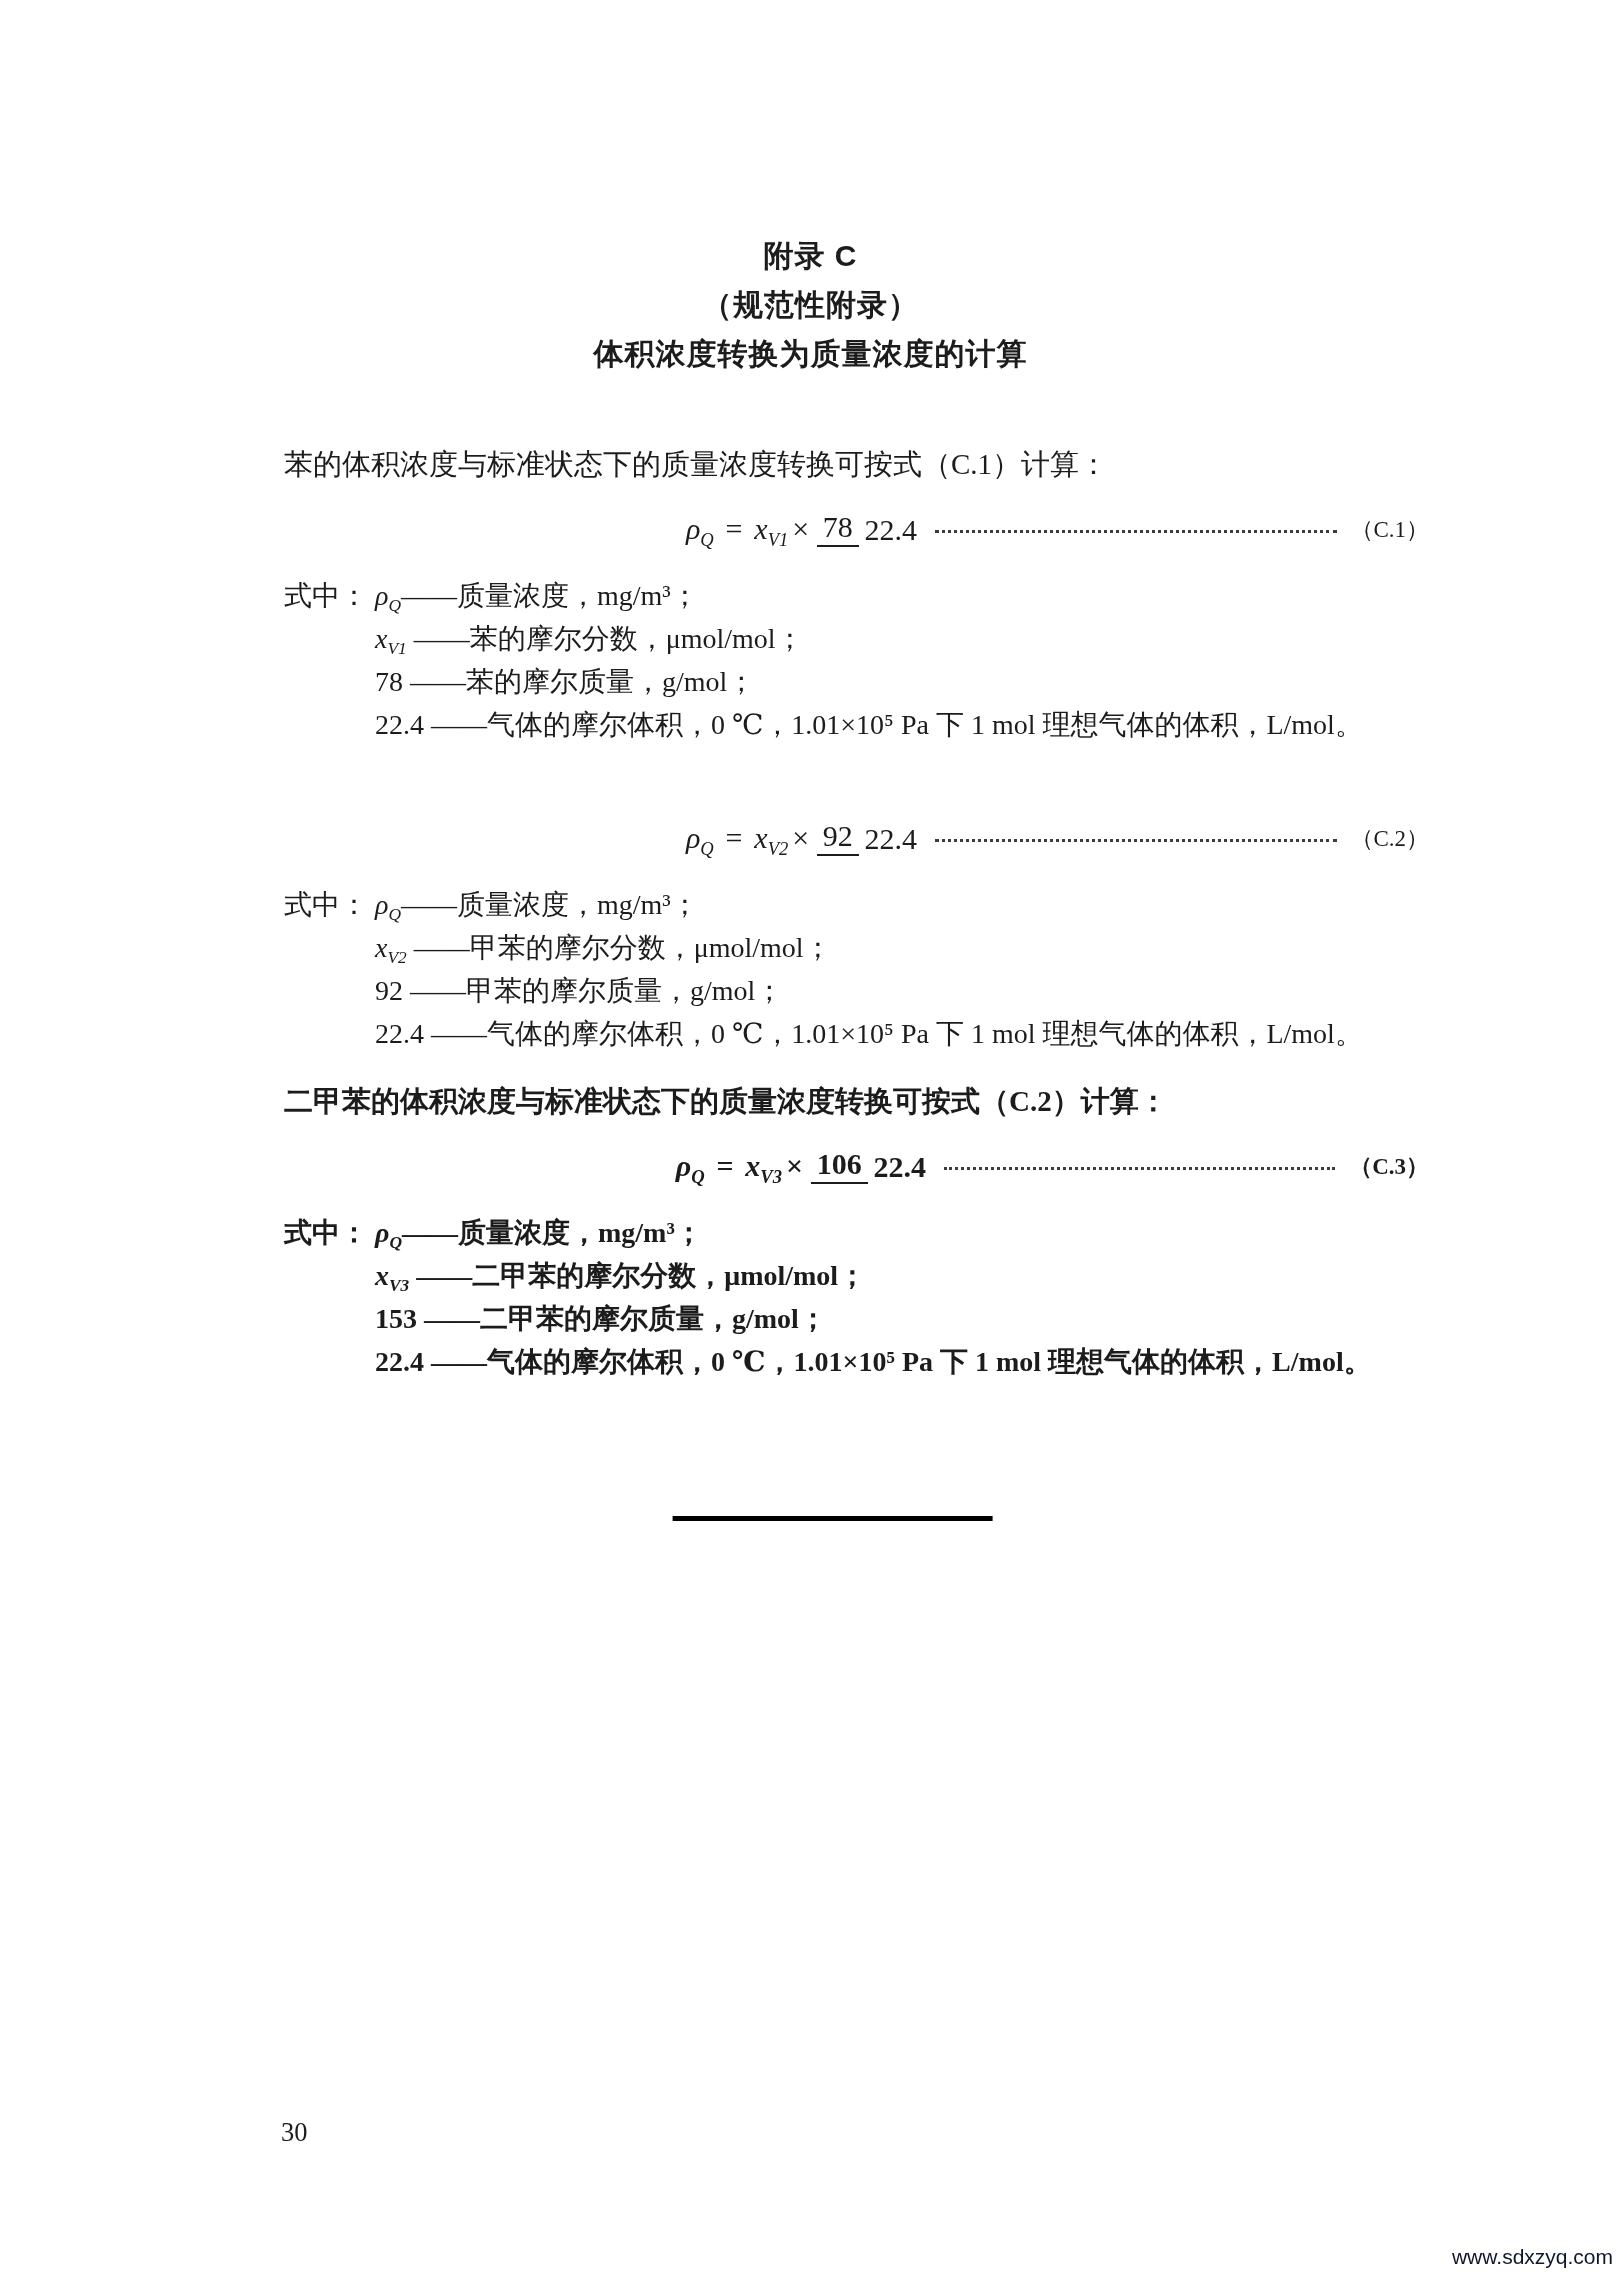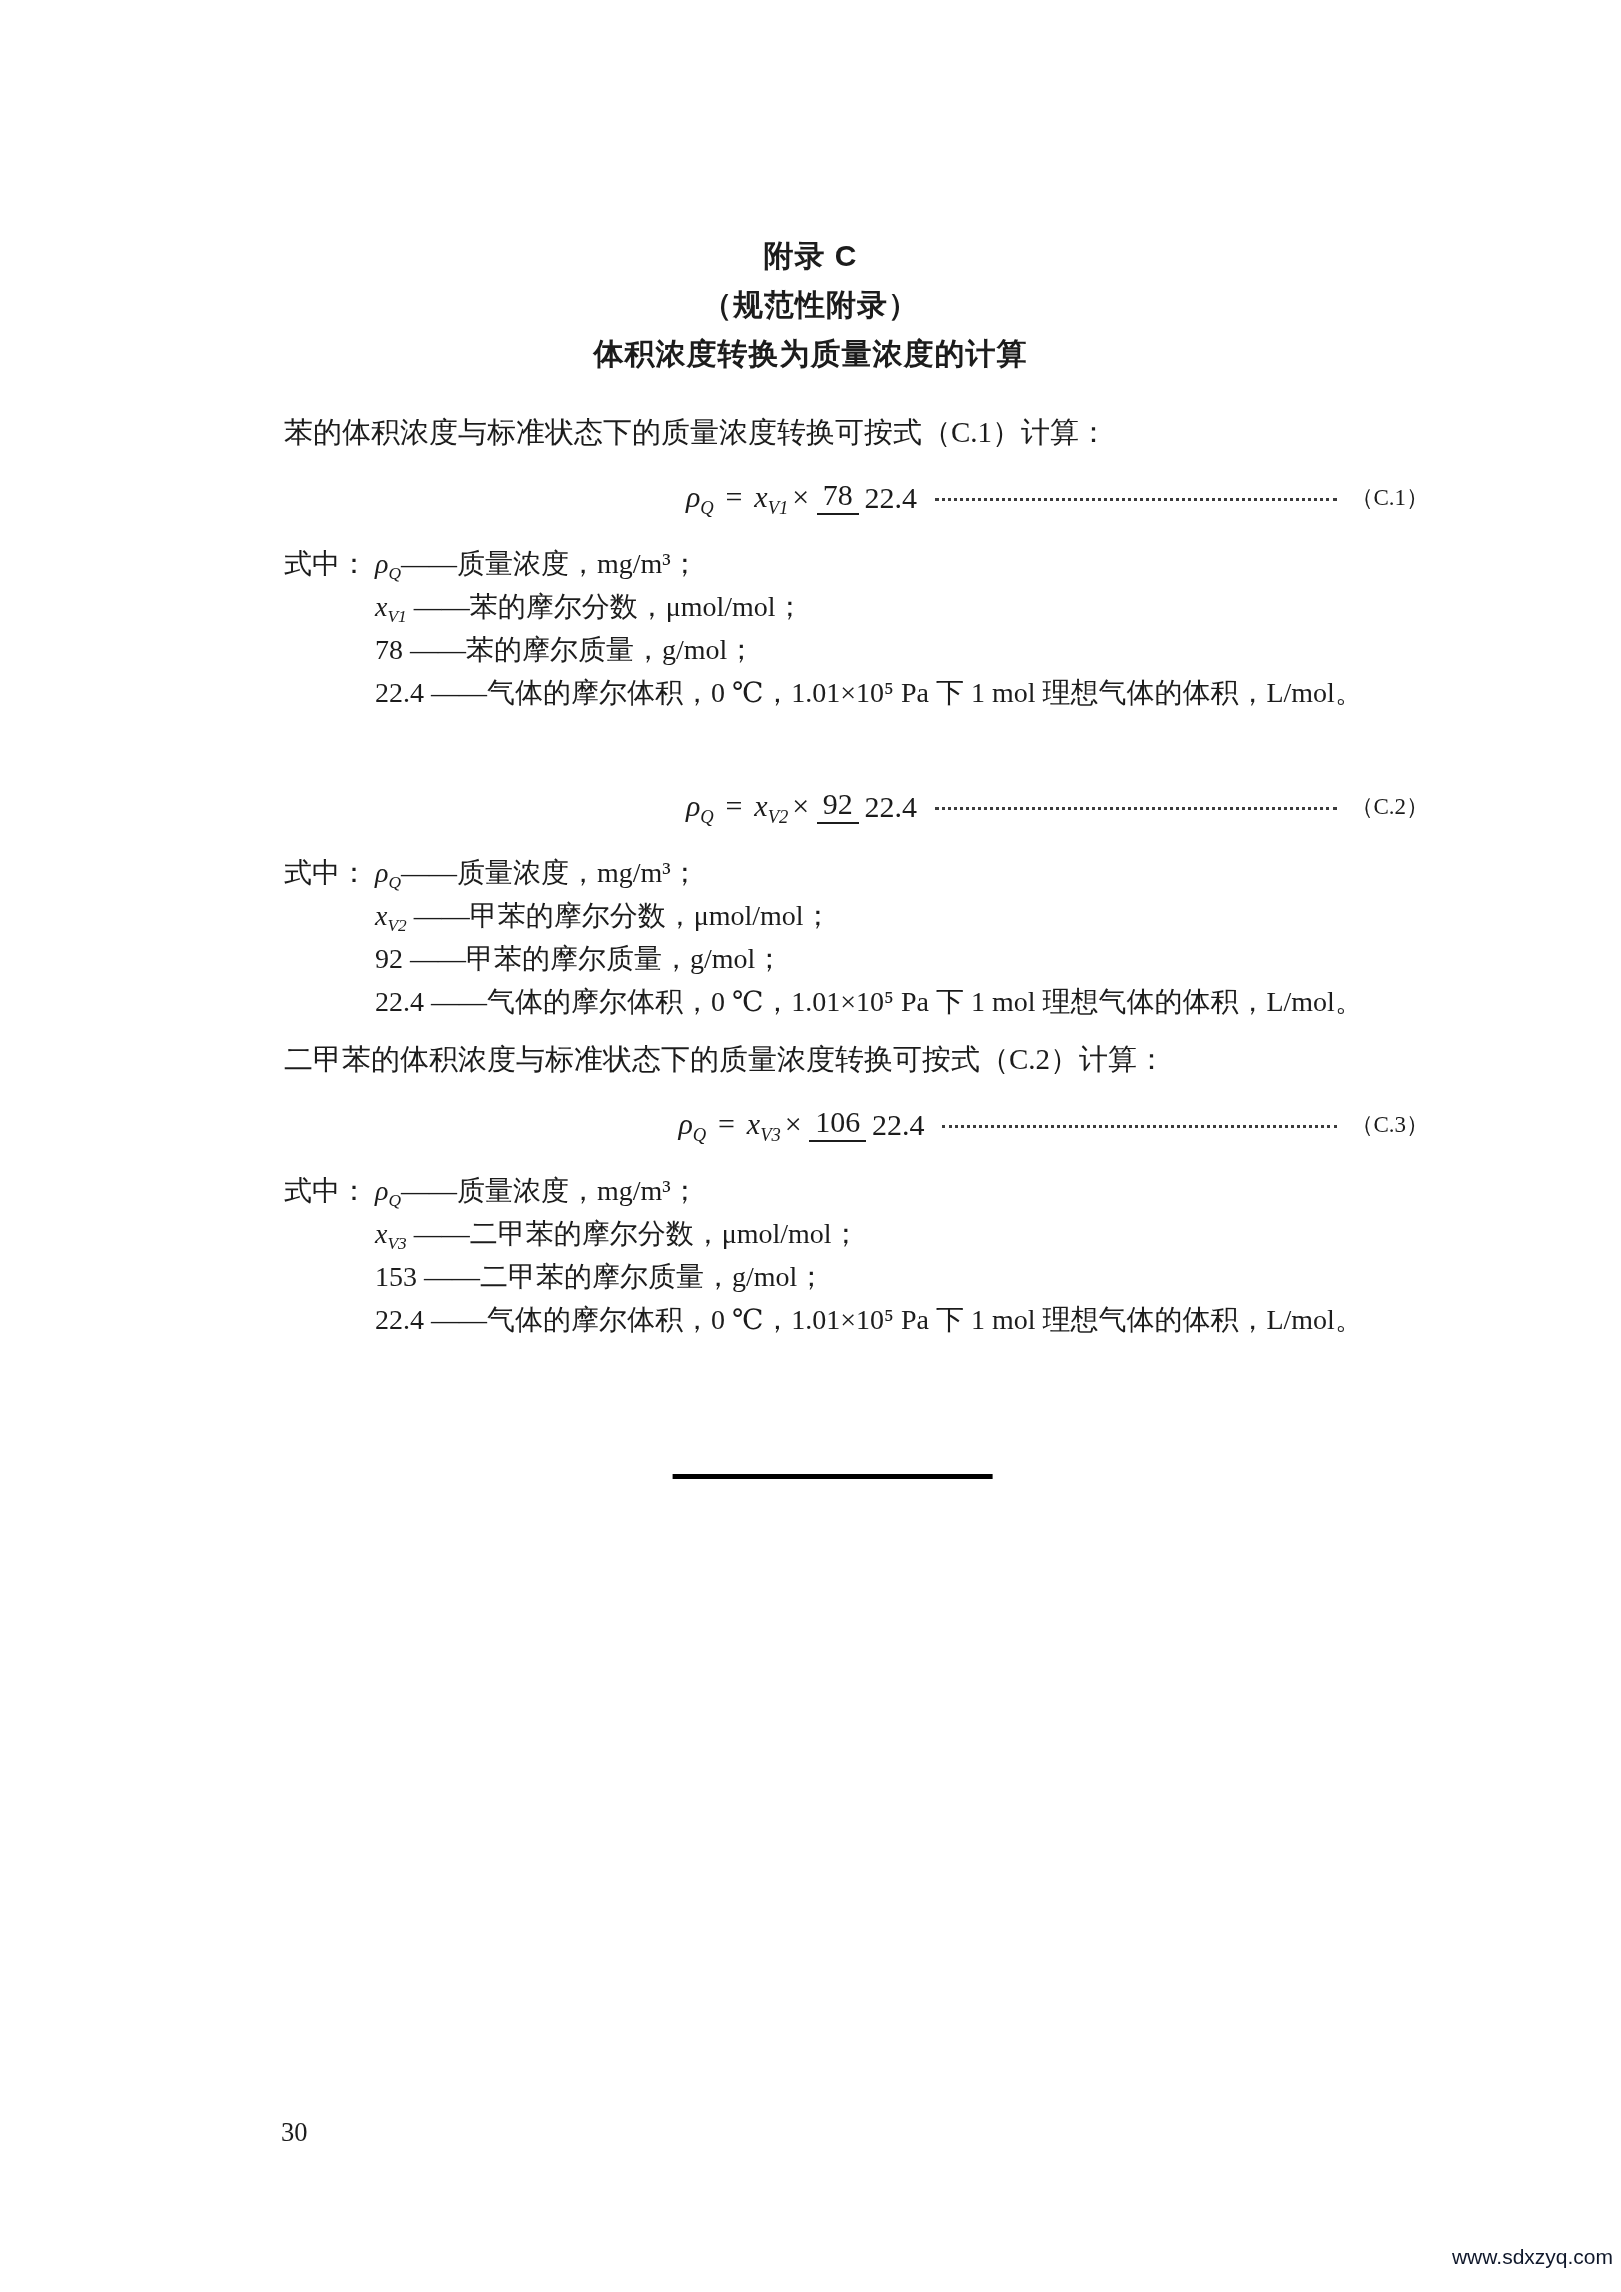--- a/index.html
+++ b/index.html
@@ -17,23 +17,23 @@
   .titles { padding-top: 231px; text-align: center; }
   .title-line {
     font-family: "Liberation Sans", "DejaVu Sans", sans-serif;
     font-weight: 700;
     font-size: 30px;
     line-height: 49px;
     letter-spacing: 1px;
   }
   
   .content { padding: 0 192px 0 284px; }
-  .section.s1 { margin-top: 35px; }
+  .section.s1 { margin-top: 67px; }
   .section.s2 { margin-top: 49px; }
-  .section.s3 { margin-top: 17px; }
+  .section.s3 { margin-top: 27px; font-weight: bold; }
   .intro {
     margin: 0;
     font-size: 29px;
     line-height: 39px;
   }
   
   .formula-row {
     display: flex;
     align-items: center;
     height: 86px;

